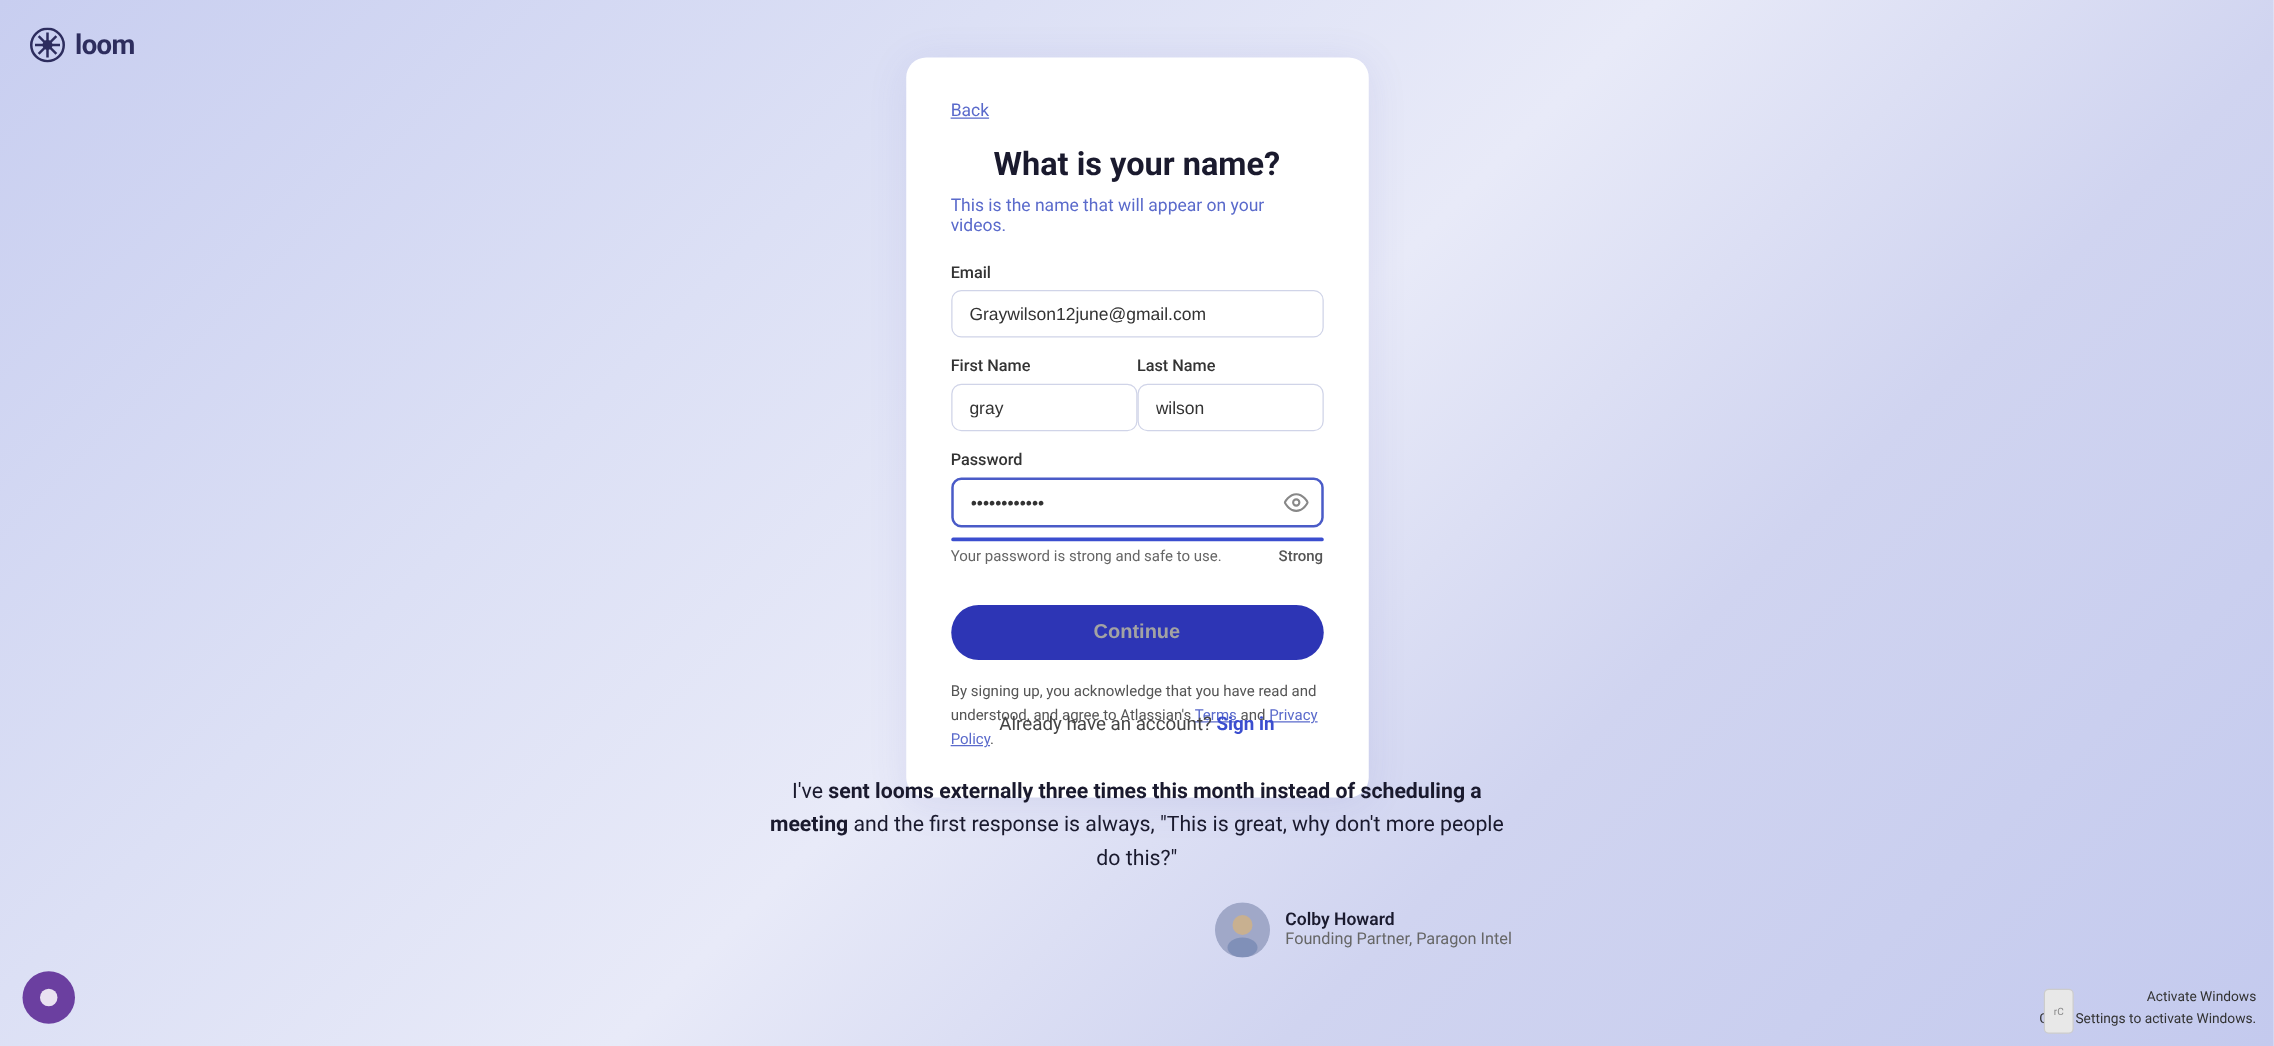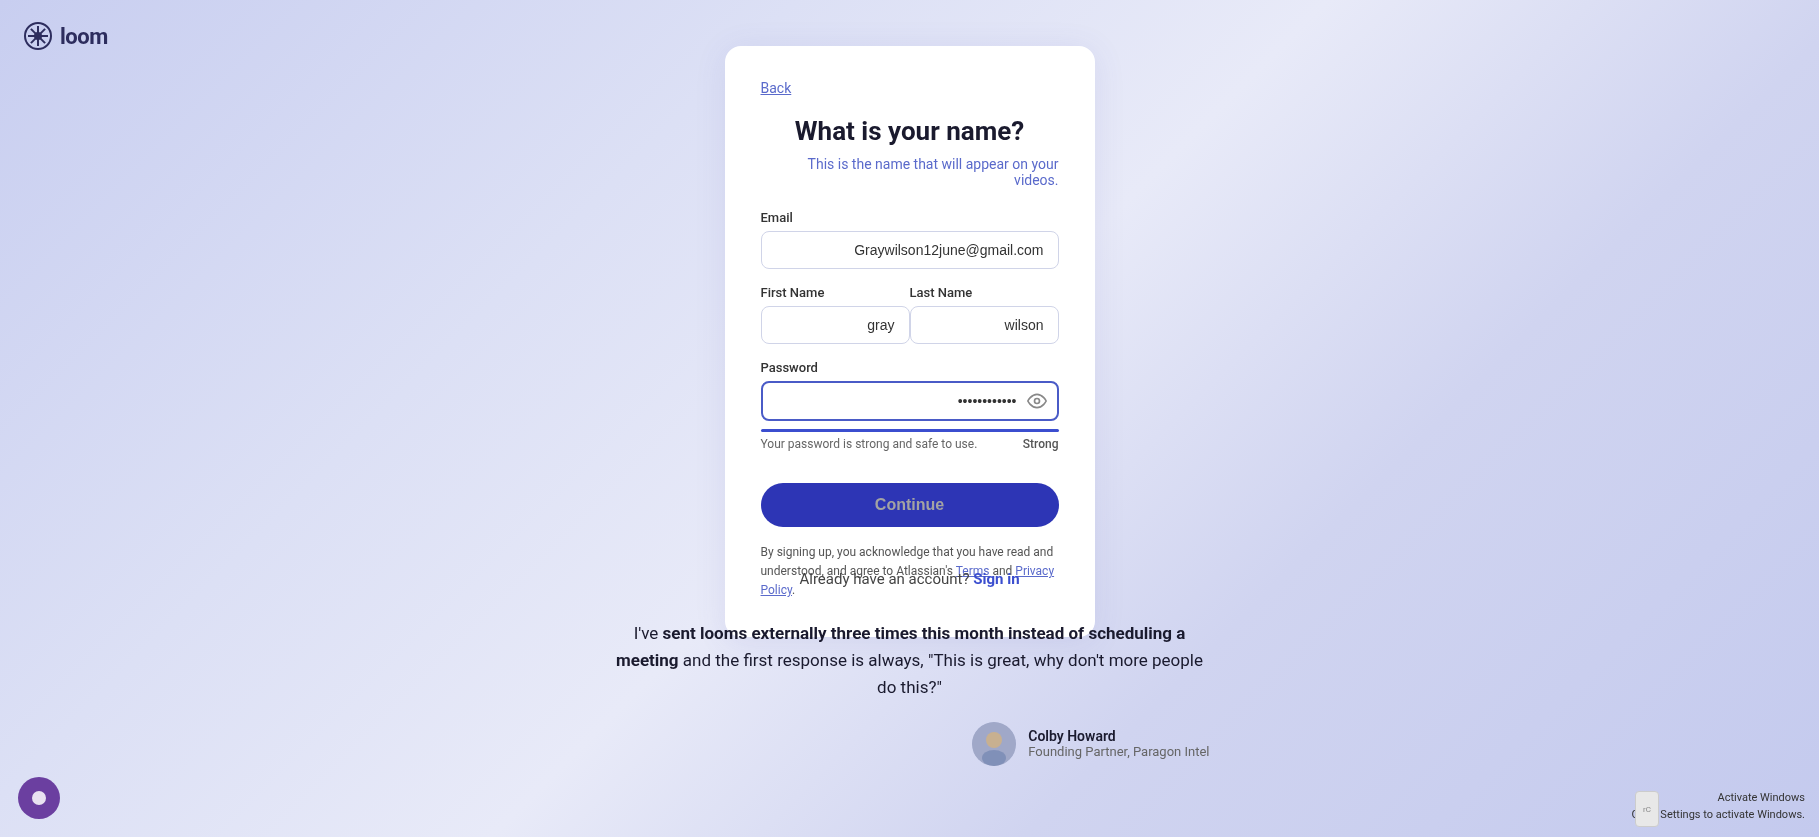--- a/index.html
+++ b/index.html
@@ -60,42 +60,41 @@
       font-size: 26px;
       font-weight: 700;
       color: #1a1a2e;
       text-align: center;
       margin-bottom: 10px;
     }
 
     .card-subtitle {
       font-size: 14px;
       color: #5a6acb;
-      text-align: right;
+      text-align: left;
       margin-bottom: 22px;
     }
 
     .field-label {
       font-size: 13px;
       color: #333;
       margin-bottom: 6px;
       font-weight: 500;
     }
 
     .input-field {
       width: 100%;
       padding: 10px 14px;
       border: 1.5px solid #d0d4e8;
       border-radius: 8px;
       font-size: 14px;
       color: #333;
       outline: none;
       background: #fff;
       transition: border-color 0.2s;
-      text-align: right;
     }
 
     .email-section { margin-bottom: 16px; }
 
     .name-row {
       display: flex;
       gap: 0;
       margin-bottom: 16px;
     }
     .name-row .name-col {

